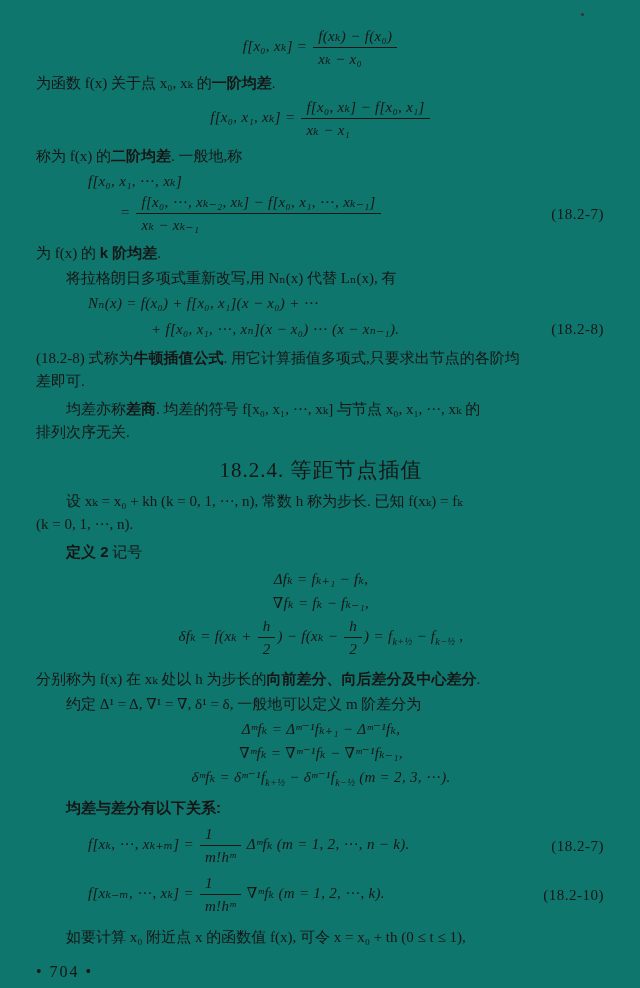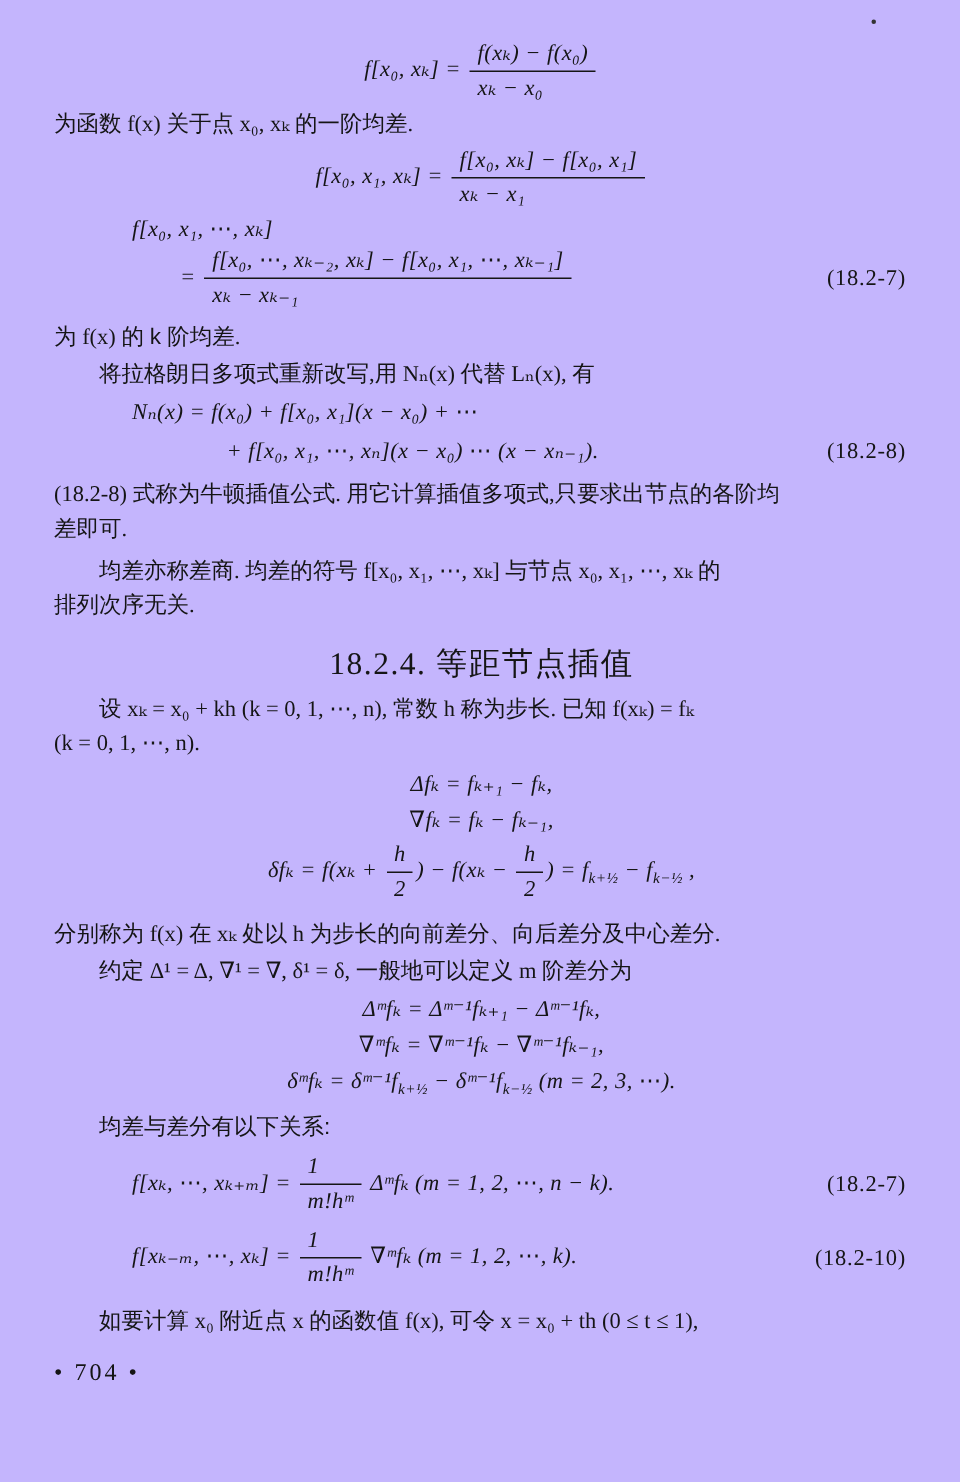--- a/index.html
+++ b/index.html
@@ -1,31 +1,31 @@
 <!DOCTYPE html>
 <html><head>
 <meta charset="utf-8">
 <style>
   html, body { margin: 0; padding: 0; background: #e8e8e4; }
   .page {
     position: relative;
     width: 640px;
     height: 988px;
     margin: 0 auto;
-    background: #c4b5fd;
+    background: #0f766e;
     color: #151515;
     font-family: "Liberation Serif", "DejaVu Serif", "DejaVu Sans", serif;
     font-size: 15px;
     overflow: hidden;
     box-sizing: border-box;
     padding: 26px 34px 0 36px;
   }
   .line { line-height: 22px; white-space: nowrap; }
   .para { line-height: 23px; }
-  .para b { font-family: "Liberation Sans", "DejaVu Sans", sans-serif; font-weight: normal; text-align: center; }
+  .para b { font-family: "Liberation Sans", "DejaVu Sans", sans-serif; font-weight: bold; text-align: center; }
   .eq { font-style: italic; letter-spacing: 0.3px; }
   .eq sub { font-style: italic; }
   .c { text-align: center; }
   .ind { text-indent: 2em; }
   .ind2 { padding-left: 52px; }
   .ind3 { padding-left: 84px; }
   .ind4 { padding-left: 115px; }
   .eqrow { position: relative; }
   .eqno {
     position: absolute; right: 2px; top: 50%;
@@ -51,20 +51,21 @@
 <div class="page">
 
   <div class="speck" style="top:13px; left:581px;"></div>
 
   <div class="line eq c"><span>f[x₀, xₖ] = </span><span class="frac"><span class="fn">f(xₖ) − f(x₀)</span><span class="fd">xₖ − x₀</span></span></div>
 
   <div class="line para mt2"><span>为函数 f(x) 关于点 x₀, xₖ 的</span><b>一阶均差</b><span>.</span></div>
 
   <div class="line eq c mt2"><span>f[x₀, x₁, xₖ] = </span><span class="frac"><span class="fn">f[x₀, xₖ] − f[x₀, x₁]</span><span class="fd">xₖ − x₁</span></span></div>
 
+  <div class="line para mt4"><span>称为 f(x) 的</span><b>二阶均差</b><span>. 一般地,称</span></div>
 
   <div class="line eq ind2 mt2"><span>f[x₀, x₁, ⋯, xₖ]</span></div>
 
   <div class="line eq eqrow ind3">
     <span><span>= </span><span class="frac"><span class="fn">f[x₀, ⋯, xₖ₋₂, xₖ] − f[x₀, x₁, ⋯, xₖ₋₁]</span><span class="fd">xₖ − xₖ₋₁</span></span></span>
     <span class="eqno">(18.2-7)</span>
   </div>
 
   <div class="line para mt6"><span>为 f(x) 的 </span><b>k 阶均差</b><span>.</span></div>
 
@@ -81,20 +82,21 @@
   <div class="line para"><span>差即可.</span></div>
 
   <div class="line para ind mt4"><span>均差亦称</span><b>差商</b><span>. 均差的符号 f[x₀, x₁, ⋯, xₖ] 与节点 x₀, x₁, ⋯, xₖ 的</span></div>
   <div class="line para"><span>排列次序无关.</span></div>
 
   <div class="heading mt12">18.2.4. 等距节点插值</div>
 
   <div class="line para ind mt6"><span>设 xₖ = x₀ + kh (k = 0, 1, ⋯, n), 常数 h 称为步长. 已知 f(xₖ) = fₖ</span></div>
   <div class="line para"><span>(k = 0, 1, ⋯, n).</span></div>
 
+  <div class="line para ind mt4"><b>定义 2</b><span>  记号</span></div>
 
   <div class="line eq c mt4"><span>Δfₖ = fₖ₊₁ − fₖ,</span></div>
   <div class="line eq c mt2"><span>∇fₖ = fₖ − fₖ₋₁,</span></div>
   <div class="line eq c mt2"><span>δfₖ = f(xₖ + </span><span class="frac"><span class="fn">h</span><span class="fd">2</span></span><span>) − f(xₖ − </span><span class="frac"><span class="fn">h</span><span class="fd">2</span></span><span>) = f</span><sub>k+½</sub><span> − f</span><sub>k−½</sub><span> ,</span></div>
 
   <div class="line para mt8"><span>分别称为 f(x) 在 xₖ 处以 h 为步长的</span><b>向前差分、向后差分及中心差分</b><span>.</span></div>
 
   <div class="line para ind mt2"><span>约定 Δ¹ = Δ, ∇¹ = ∇, δ¹ = δ, 一般地可以定义 m 阶差分为</span></div>
 
   <div class="line eq c mt2"><span>Δᵐfₖ = Δᵐ⁻¹fₖ₊₁ − Δᵐ⁻¹fₖ,</span></div>

